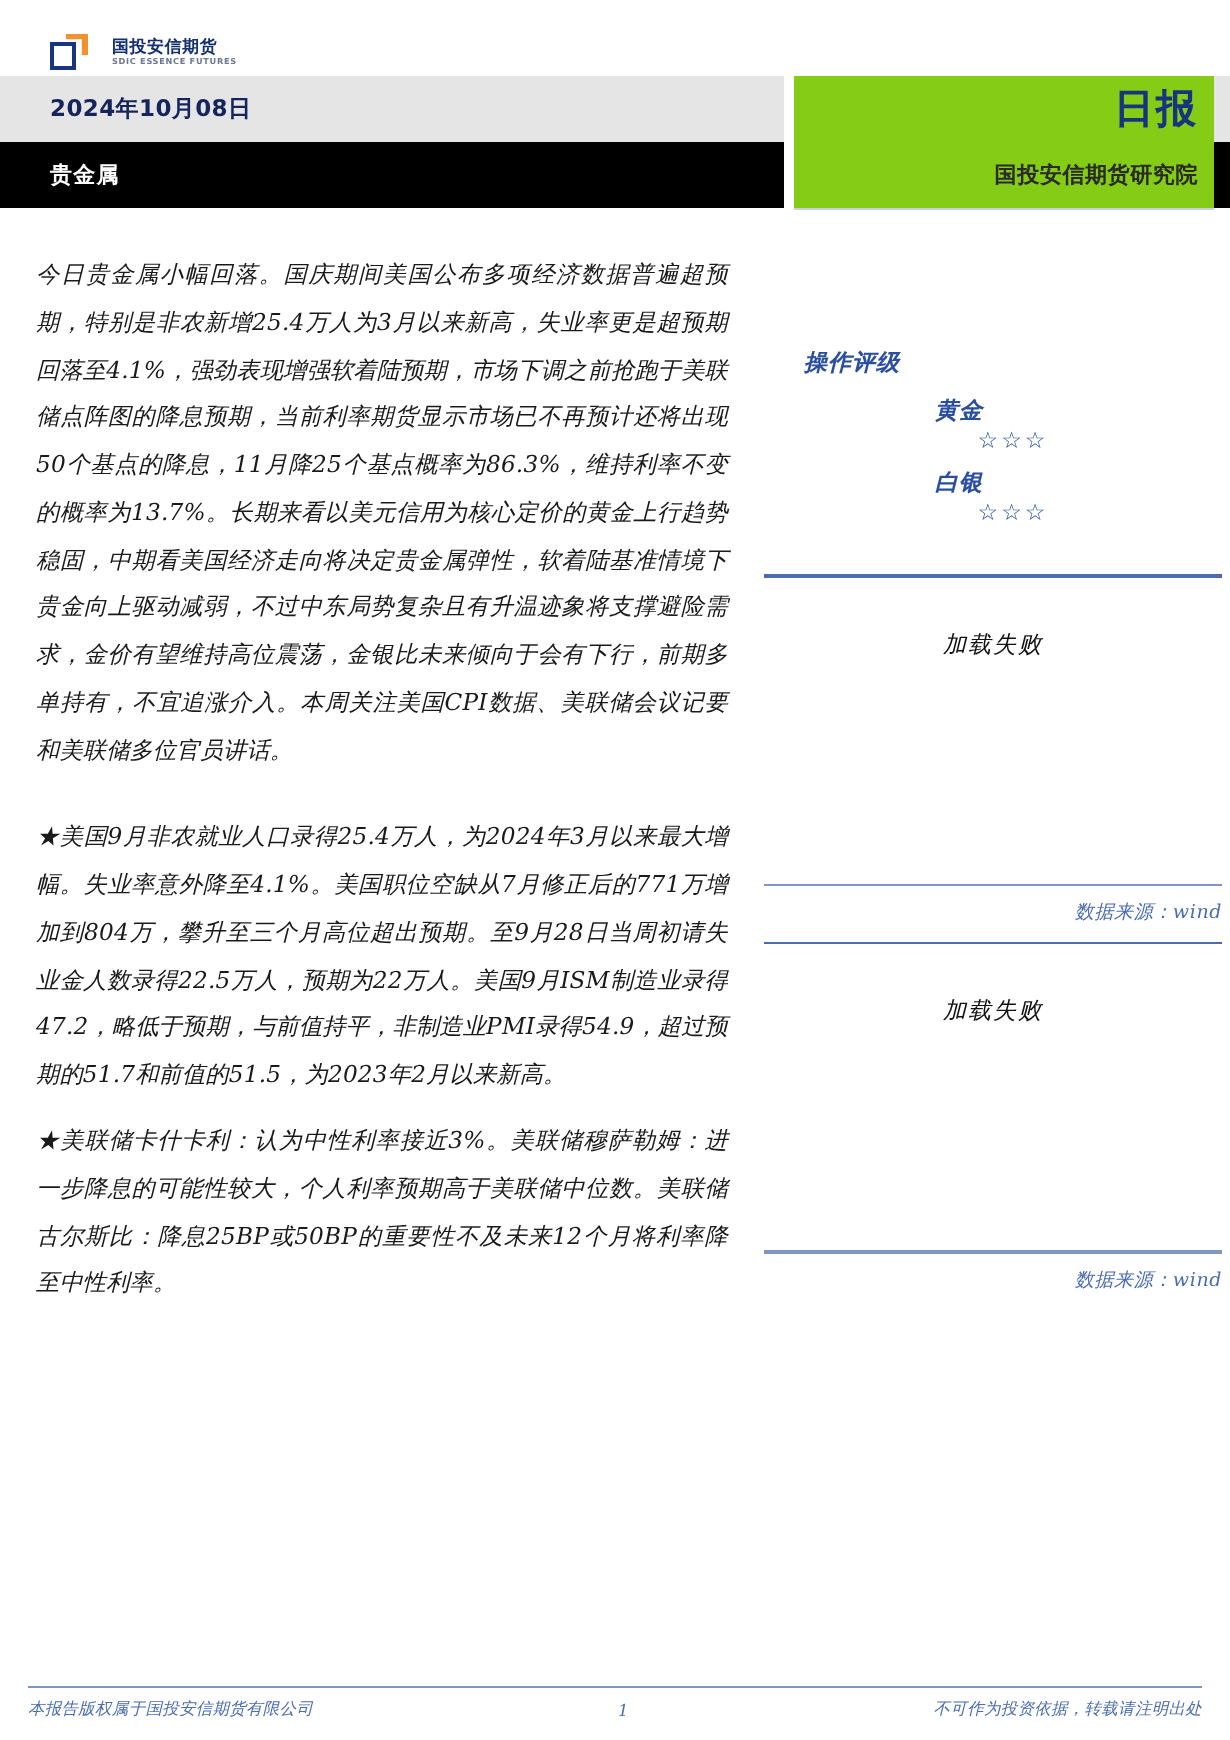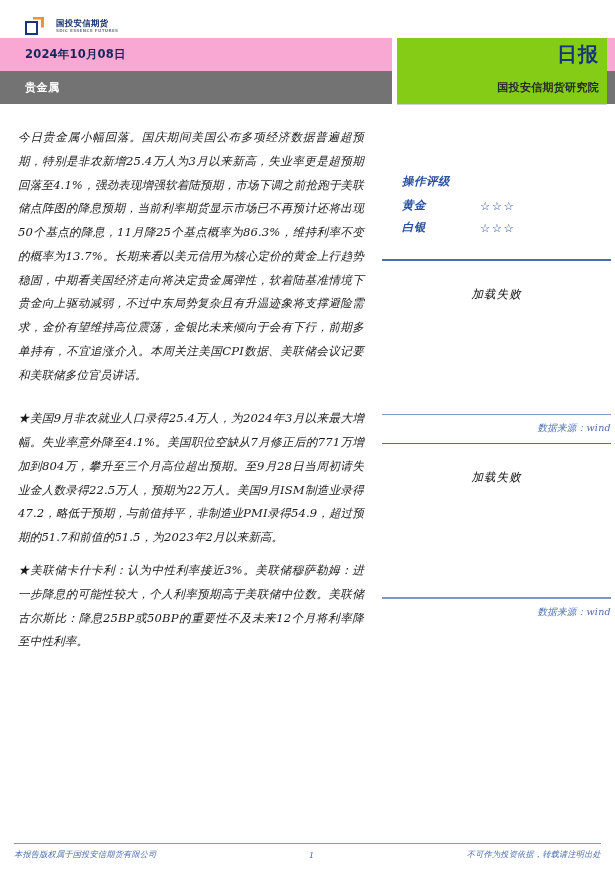--- a/index.html
+++ b/index.html
@@ -76,22 +76,22 @@
     display: flex;
     height: 33px;
   }
   .bar-left {
     width: 392px;
     display: flex;
     align-items: center;
     padding-left: 25px;
     box-sizing: border-box;
   }
-  .bar-orange { background: #f9a8d4; }
-  .bar-navy { background: #737373; }
+  .bar-orange { background: #e5e5e5; }
+  .bar-navy { background: #000000; }
   .bar-mid {
     width: 5px;
     background: #ffffff;
   }
   .bar-right-cell {
     flex: 1;
     display: flex;
     align-items: center;
     justify-content: flex-end;
     padding-right: 8px;
@@ -179,20 +179,21 @@
     font-weight: bold;
     font-size: 11.5px;
     color: #2b4fa0;
     margin-bottom: 9px;
     letter-spacing: 0.5px;
   }
   .rating-row {
     display: flex;
     align-items: center;
     margin-bottom: 7px;
+    flex-direction: column;
   }
   .rating-label {
     font-family: "DejaVu Serif", "Liberation Serif", serif;
     font-style: italic;
     font-weight: bold;
     font-size: 11.5px;
     color: #2b4fa0;
     width: 78px;
     letter-spacing: 0.5px;
   }

